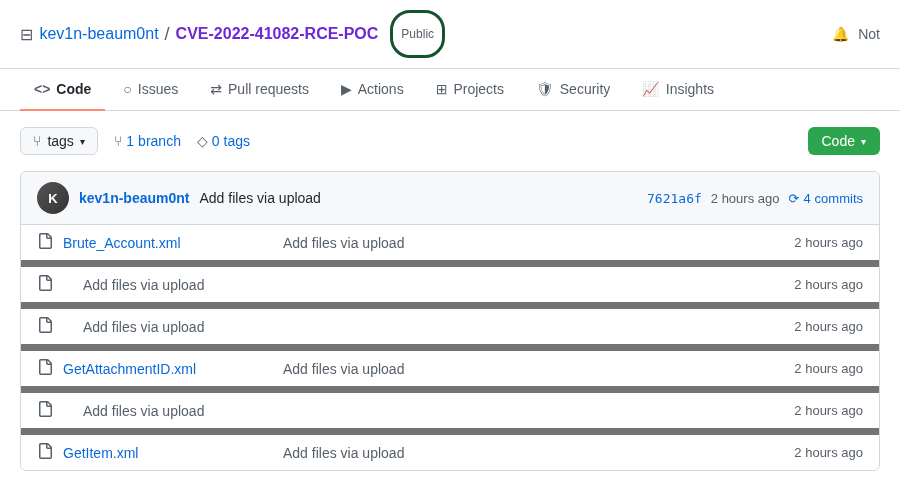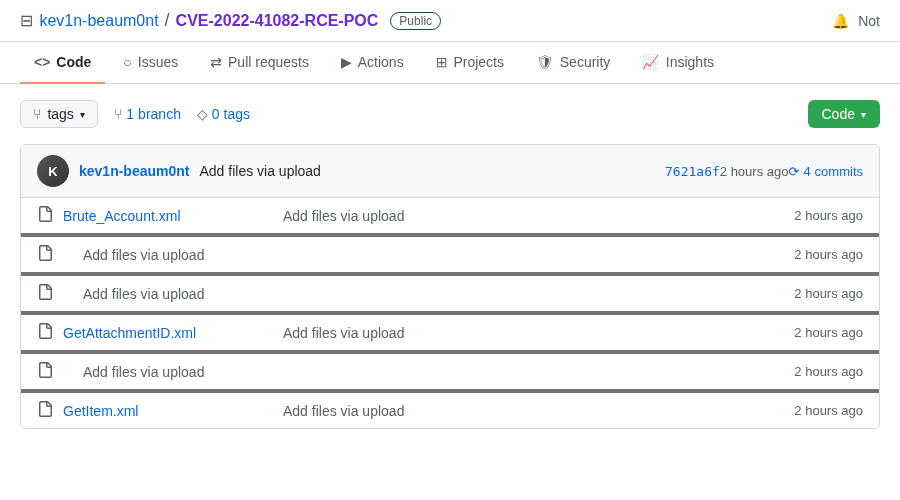--- a/index.html
+++ b/index.html
@@ -34,23 +34,23 @@
       color: #57606a;
       font-weight: 300;
       font-size: 18px;
     }
     .repo-title .repo-name {
       color: #6d28d9;
       font-weight: 600;
       cursor: pointer;
     }
     .repo-badge {
-      border: 1px solid #14532d;
+      border: 3px solid #14532d;
       border-radius: 20px;
-      padding: 1px 8px;
+      padding: 14px 8px;
       font-size: 12px;
       color: #57606a;
       margin-left: 6px;
     }
     .header-right {
       display: flex;
       align-items: center;
       gap: 8px;
       color: #57606a;
       font-size: 14px;
@@ -194,21 +194,21 @@
       color: #0969da;
       font-weight: 600;
       cursor: pointer;
     }
     .commit-message {
       color: #24292f;
     }
     .commit-right {
       display: flex;
       align-items: center;
-      gap: 0;
+      gap: 9px;
       font-size: 13px;
       color: #57606a;
     }
     .commit-hash {
       color: #0969da;
       font-family: monospace;
       cursor: pointer;
     }
     .commits-link {
       color: #0969da;
@@ -217,21 +217,21 @@
       align-items: center;
       gap: 4px;
       font-size: 13px;
     }
 
     
     .file-row {
       display: flex;
       align-items: center;
       padding: 8px 16px;
-      border-bottom: 4px solid #737373;
+      border-bottom: 7px solid #737373;
       background: #ffffff;
     }
     .file-row:last-child {
       border-bottom: none;
     }
     .file-icon {
       color: #57606a;
       margin-right: 10px;
       font-size: 15px;
       flex-shrink: 0;

